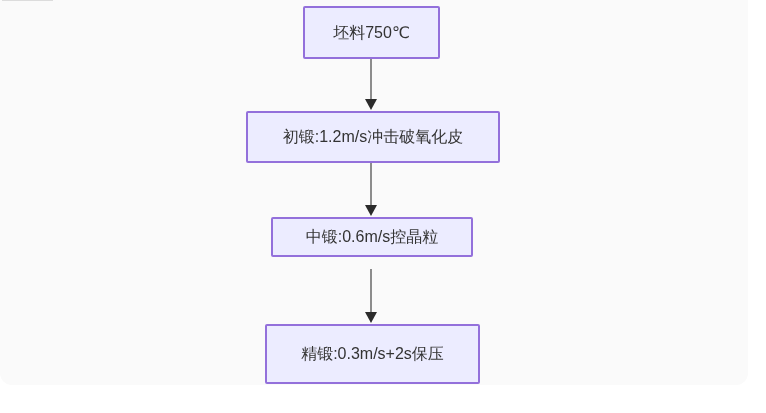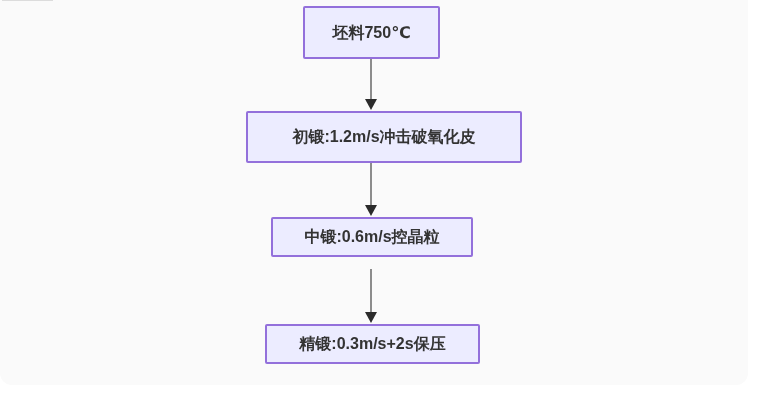--- a/index.html
+++ b/index.html
@@ -14,21 +14,20 @@
   * { margin: 0; padding: 0; box-sizing: border-box; }
   html, body {
     font-family: "Liberation Sans", "DejaVu Sans", sans-serif;
   }
   .page {
     position: relative;
     width: 766px;
     height: 413px;
     background: var(--page-bg);
     overflow: hidden;
-    font-weight: bold;
   }
   .canvas {
     position: absolute;
     left: 0;
     top: -16px;
     width: 748px;
     height: 401px; 
     background: var(--canvas-bg);
     border-radius: 12px;
   }
@@ -48,23 +47,23 @@
     display: flex;
     align-items: center;
     justify-content: center;
     color: var(--node-text);
     font-size: 16px;
     line-height: 1;
     white-space: nowrap;
   }
   
   .node-1 { left: 303px; top: 22px;  width: 137px; height: 53px; }
-  .node-2 { left: 246px; top: 127px; width: 276px; height: 52px; }
+  .node-2 { left: 246px; top: 127px; width: 254px; height: 52px; }
   .node-3 { left: 271px; top: 233px; width: 202px; height: 40px; }
-  .node-4 { left: 265px; top: 340px; width: 215px; height: 40px; }
+  .node-4 { left: 265px; top: 340px; width: 215px; height: 60px; }
 
   .arrow {
     position: absolute;
     width: 14px;
     display: flex;
     flex-direction: column;
     align-items: center;
   }
   .arrow-1 { left: 364px; top: 75px;  height: 51px; }
   .arrow-2 { left: 364px; top: 179px; height: 53px; }

